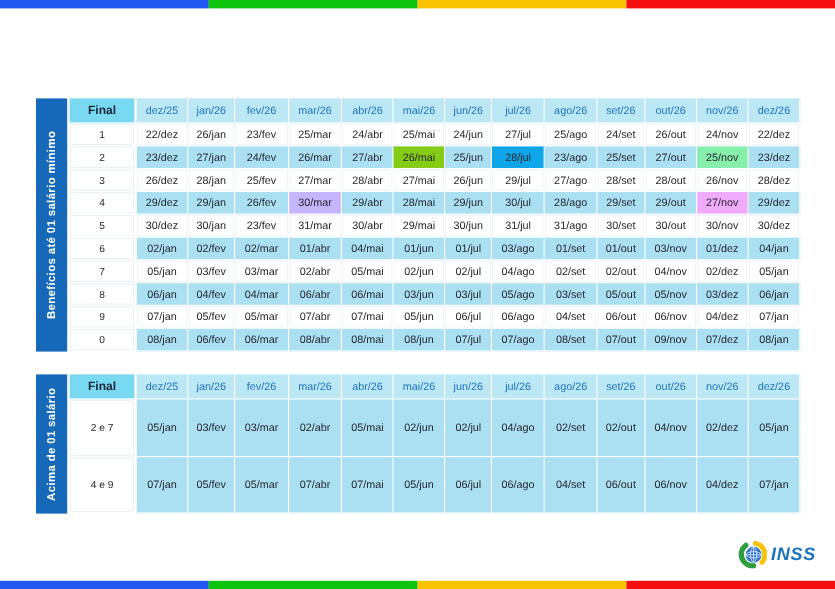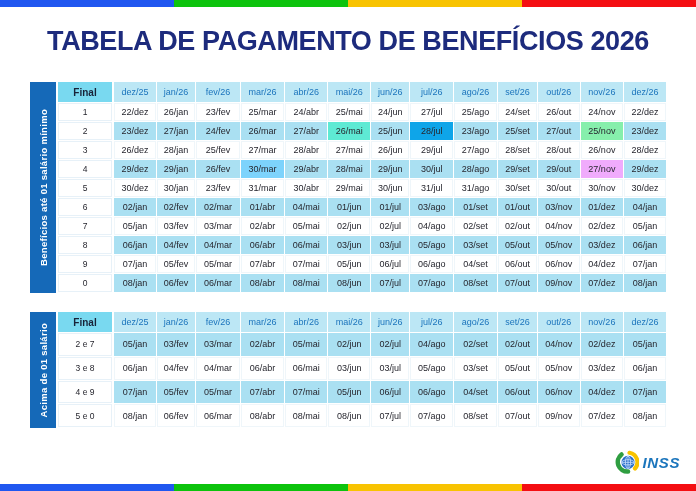--- a/index.html
+++ b/index.html
@@ -60,21 +60,20 @@
 
 <div class="page">
 
   <div class="bar bar-top">
       <span style="background: rgb(32, 87, 240);"></span>
       <span style="background: rgb(13, 195, 13);"></span>
       <span style="background: rgb(248, 195, 1);"></span>
       <span style="background: rgb(244, 14, 18);"></span>
     </div>
 
-  <div class="title" style="color: rgb(29, 43, 125);">TABELA DE PAGAMENTO DE BENEFÍCIOS 2026</div>
 
   <div class="tblock" id="table-block-0">
     <div class="side" style="background: rgb(21, 105, 184);">
       <span>Benefícios até 01 salário mínimo</span>
     </div>
     <table>
         <colgroup>
           <col style="width: 56px;">
           <col>
           <col>
@@ -125,21 +124,21 @@
             <td class="data">24/nov</td>
             <td class="data">22/dez</td>
           </tr>
           <tr class="row-cyan">
             <td class="final-c">2</td>
             <td class="data" style="background: rgb(170, 224, 242);">23/dez</td>
             <td class="data" style="background: rgb(170, 224, 242);">27/jan</td>
             <td class="data" style="background: rgb(170, 224, 242);">24/fev</td>
             <td class="data" style="background: rgb(170, 224, 242);">26/mar</td>
             <td class="data" style="background: rgb(170, 224, 242);">27/abr</td>
-            <td class="data" style="background: #5eead4;">26/mai</td>
+            <td class="data" style="background: #84cc16;">26/mai</td>
             <td class="data" style="background: rgb(170, 224, 242);">25/jun</td>
             <td class="data" style="background: #0ea5e9;">28/jul</td>
             <td class="data" style="background: rgb(170, 224, 242);">23/ago</td>
             <td class="data" style="background: rgb(170, 224, 242);">25/set</td>
             <td class="data" style="background: rgb(170, 224, 242);">27/out</td>
             <td class="data" style="background: #86efac;">25/nov</td>
             <td class="data" style="background: rgb(170, 224, 242);">23/dez</td>
           </tr>
           <tr class="row-white">
             <td class="final-c">3</td>
@@ -155,21 +154,21 @@
             <td class="data">28/set</td>
             <td class="data">28/out</td>
             <td class="data">26/nov</td>
             <td class="data">28/dez</td>
           </tr>
           <tr class="row-cyan">
             <td class="final-c">4</td>
             <td class="data" style="background: rgb(170, 224, 242);">29/dez</td>
             <td class="data" style="background: rgb(170, 224, 242);">29/jan</td>
             <td class="data" style="background: rgb(170, 224, 242);">26/fev</td>
-            <td class="data" style="background: #7dd3fc;">30/mar</td>
+            <td class="data" style="background: #c4b5fd;">30/mar</td>
             <td class="data" style="background: rgb(170, 224, 242);">29/abr</td>
             <td class="data" style="background: rgb(170, 224, 242);">28/mai</td>
             <td class="data" style="background: rgb(170, 224, 242);">29/jun</td>
             <td class="data" style="background: rgb(170, 224, 242);">30/jul</td>
             <td class="data" style="background: rgb(170, 224, 242);">28/ago</td>
             <td class="data" style="background: rgb(170, 224, 242);">29/set</td>
             <td class="data" style="background: rgb(170, 224, 242);">29/out</td>
             <td class="data" style="background: #f0abfc;">27/nov</td>
             <td class="data" style="background: rgb(170, 224, 242);">29/dez</td>
           </tr>
@@ -322,68 +321,36 @@
             <td class="data" style="background: rgb(170, 224, 242);">05/mai</td>
             <td class="data" style="background: rgb(170, 224, 242);">02/jun</td>
             <td class="data" style="background: rgb(170, 224, 242);">02/jul</td>
             <td class="data" style="background: rgb(170, 224, 242);">04/ago</td>
             <td class="data" style="background: rgb(170, 224, 242);">02/set</td>
             <td class="data" style="background: rgb(170, 224, 242);">02/out</td>
             <td class="data" style="background: rgb(170, 224, 242);">04/nov</td>
             <td class="data" style="background: rgb(170, 224, 242);">02/dez</td>
             <td class="data" style="background: rgb(170, 224, 242);">05/jan</td>
           </tr>
-          <tr class="row-white">
-            <td class="final-c">3 e 8</td>
-            <td class="data">06/jan</td>
-            <td class="data">04/fev</td>
-            <td class="data">04/mar</td>
-            <td class="data">06/abr</td>
-            <td class="data">06/mai</td>
-            <td class="data">03/jun</td>
-            <td class="data">03/jul</td>
-            <td class="data">05/ago</td>
-            <td class="data">03/set</td>
-            <td class="data">05/out</td>
-            <td class="data">05/nov</td>
-            <td class="data">03/dez</td>
-            <td class="data">06/jan</td>
-          </tr>
           <tr class="row-cyan">
             <td class="final-c">4 e 9</td>
             <td class="data" style="background: rgb(170, 224, 242);">07/jan</td>
             <td class="data" style="background: rgb(170, 224, 242);">05/fev</td>
             <td class="data" style="background: rgb(170, 224, 242);">05/mar</td>
             <td class="data" style="background: rgb(170, 224, 242);">07/abr</td>
             <td class="data" style="background: rgb(170, 224, 242);">07/mai</td>
             <td class="data" style="background: rgb(170, 224, 242);">05/jun</td>
             <td class="data" style="background: rgb(170, 224, 242);">06/jul</td>
             <td class="data" style="background: rgb(170, 224, 242);">06/ago</td>
             <td class="data" style="background: rgb(170, 224, 242);">04/set</td>
             <td class="data" style="background: rgb(170, 224, 242);">06/out</td>
             <td class="data" style="background: rgb(170, 224, 242);">06/nov</td>
             <td class="data" style="background: rgb(170, 224, 242);">04/dez</td>
             <td class="data" style="background: rgb(170, 224, 242);">07/jan</td>
           </tr>
-          <tr class="row-white">
-            <td class="final-c">5 e 0</td>
-            <td class="data">08/jan</td>
-            <td class="data">06/fev</td>
-            <td class="data">06/mar</td>
-            <td class="data">08/abr</td>
-            <td class="data">08/mai</td>
-            <td class="data">08/jun</td>
-            <td class="data">07/jul</td>
-            <td class="data">07/ago</td>
-            <td class="data">08/set</td>
-            <td class="data">07/out</td>
-            <td class="data">09/nov</td>
-            <td class="data">07/dez</td>
-            <td class="data">08/jan</td>
-          </tr>
         </tbody>
       </table>
   </div>
 
   <div class="logo">
     <svg width="24" height="24" viewBox="0 0 24 24">
       <path d="M6.5 4.5 A 9.5 9.5 0 0 0 13 21.5" stroke="#2f9e41" stroke-width="4.5" fill="none" stroke-linecap="round"></path>
       <path d="M14.5 2.8 A 9.5 9.5 0 0 1 20 18.5" stroke="#f8c301" stroke-width="4.2" fill="none" stroke-linecap="round"></path>
       <circle cx="13" cy="12.3" r="6.6" fill="#2a6fc9"></circle>
       <g stroke="#cfe3ff" stroke-width="0.8" fill="none">

